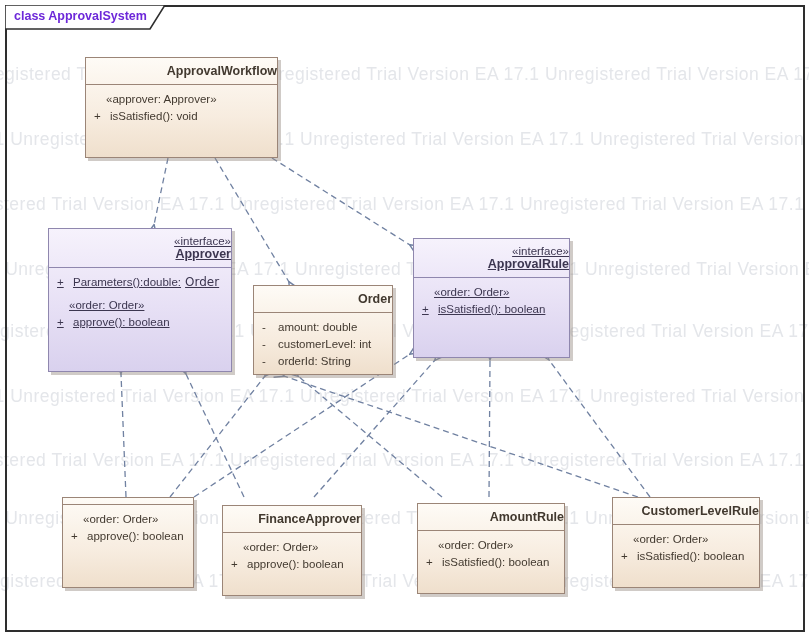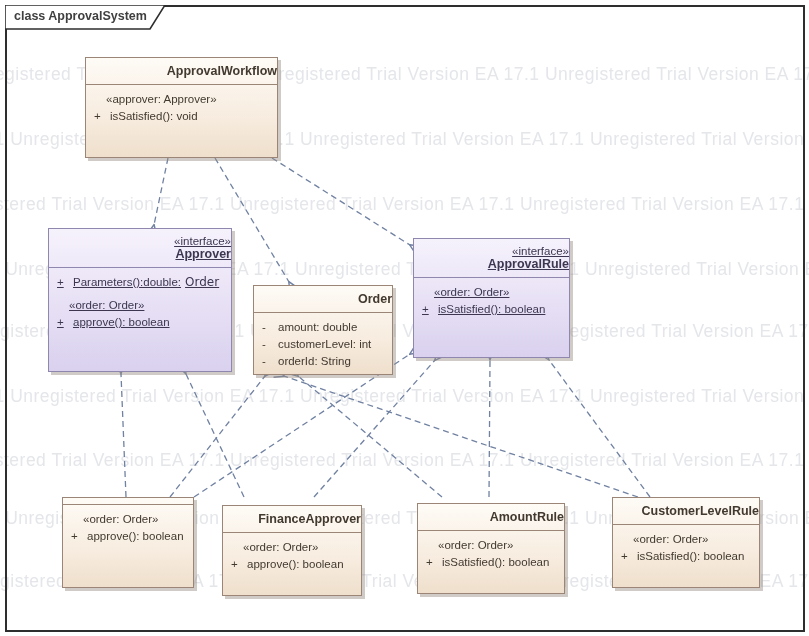--- a/index.html
+++ b/index.html
@@ -3,21 +3,21 @@
 <meta charset="utf-8">
 <style>
   html,body{margin:0;padding:0;background:#fff;}
   #stage{position:relative;width:809px;height:636px;background:#ffffff;overflow:hidden;
          font-family:"Liberation Sans", sans-serif;}
   
   .frame{position:absolute;left:5px;top:5px;width:796px;height:623px;
          border:2px solid #2e2e2e;background:transparent;}
   .frame-tab{position:absolute;left:5px;top:5px;width:162px;height:26px;}
   .frame-tab svg{position:absolute;left:0;top:0;}
-  .frame-tab .lbl{position:absolute;left:9px;top:4px;font-size:12.5px;font-weight:bold;color:#404040;white-space:nowrap;}
+  .frame-tab .lbl{position:absolute;left:9px;top:4px;font-size:12.5px;font-weight:bold;color:#6d28d9;white-space:nowrap;}
   
   .wm-row{position:absolute;white-space:nowrap;font-size:17.5px;color:#e4e6ea;letter-spacing:.5px;}
   
   #wires{position:absolute;left:0;top:0;z-index:2;}
   
   .uml{position:absolute;z-index:3;border:1px solid #9b8577;
        background:linear-gradient(180deg,#fefbf6 0%,#f7ecdf 60%,#efdfcc 100%);
        box-shadow:3px 3px 0 rgba(150,140,130,.45);color:#42392f;}
   .uml.iface{border-color:#8f87ae;
        background:linear-gradient(180deg,#f6f2fc 0%,#e7e0f5 55%,#d9d1ee 100%);color:#3c3650;text-decoration:underline;}

